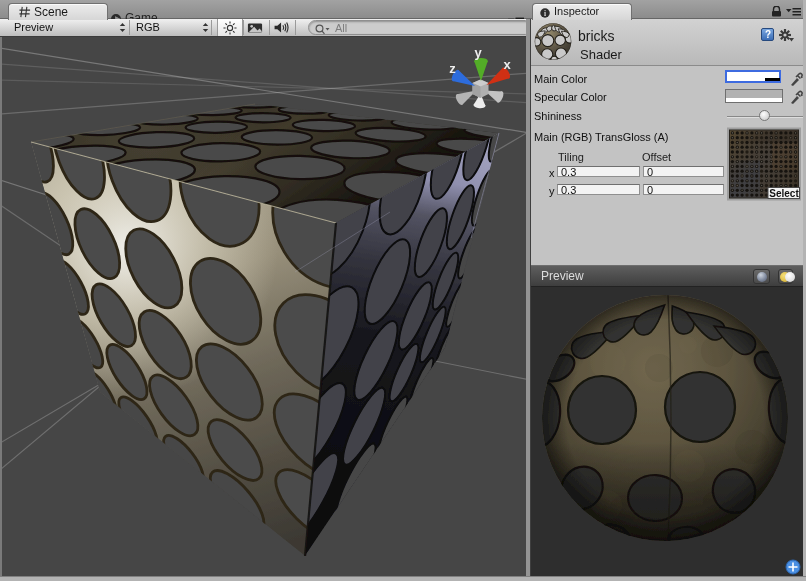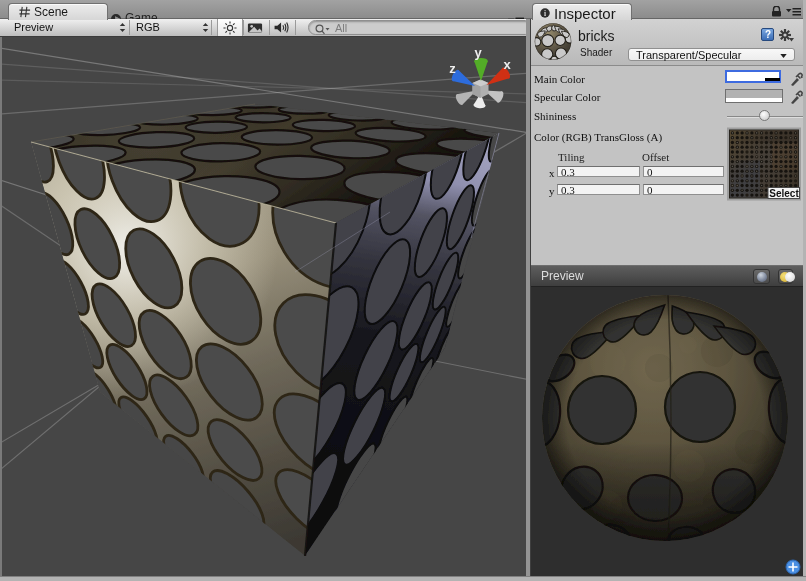--- a/index.html
+++ b/index.html
@@ -20,23 +20,23 @@
 #divider { left:526px; top:19px; width:5px; height:557px; background:#949494; border-right:1px solid #3f3f3f; }
 #bottombar { left:0; top:576px; width:806px; height:5px; background:#b3b3b3; border-top:1px solid #808080; }
 
 
 #search { position:absolute; left:308px; top:0.5px; width:225px; height:15px; border-radius:8px; background:#cccccc; border:1px solid #8f8f8f; box-shadow:inset 0 1px 2px rgba(0,0,0,0.3); }
 #search .all { position:absolute; left:26px; top:1px; font-size:11px; color:#7d7d7d; }
 
 
 #itabbar { left:531px; top:0; width:272px; height:19px; background:linear-gradient(#a2a2a2,#8c8c8c); border-bottom:1px solid #666; }
 #itab { z-index:3; left:532px; top:3px; width:100px; height:17px; background:linear-gradient(#ececec,#d6d6d6); border:1px solid #707070; border-bottom:none; border-radius:4px 4px 0 0; box-shadow:inset 0 1px 0 #fafafa; }
-#itab span { position:absolute; left:21px; top:1px; font-size:15px; color:#1a1a1a; }
+#itab span { position:absolute; left:21px; top:1px; font-size:11px; color:#1a1a1a; }
 #ihead { left:531px; top:19px; width:272px; height:47px; background:linear-gradient(#d2d2d2,#b9b9b9); border-bottom:1px solid #8b8b8b;padding-left:8px; }
-#ibody { left:531px; top:66px; width:272px; height:199px; background:#c3c3c3;font-family:Liberation Serif, serif; }
+#ibody { left:531px; top:66px; width:272px; height:199px; background:#c3c3c3; }
 #rightedge { left:803px; top:0; width:3px; height:576px; background:#b3b3b3; }
 .lbl { position:absolute; font-size:11px; color:#101010; }
 .fld { position:absolute; background:#f3f3f3; border:1px solid #8f8f8f; border-top-color:#6f6f6f; font-size:11px; color:#111; padding:0px 3px; height:11px; line-height:11px; }
 #shaderdd { position:absolute; left:97px; top:28.5px; width:167px; height:13px; background:linear-gradient(#f8f8f8,#ededed); border:1px solid #909090; border-radius:3px; font-size:11px; color:#111; padding-left:7px; line-height:12px; }
 #previewbar { left:531px; top:265px; width:272px; height:22px; background:linear-gradient(#5e5e5e,#3e3e3e); border-top:1px solid #6e6e6e; border-bottom:1px solid #222; }
 #previewbar span { position:absolute; left:10px; top:3px; font-size:12px; font-weight:normal; color:#dcdcdc; }
 #preview { left:531px; top:287px; width:272px; height:289px; background:#2e2e2e; }
 </style></head>
 <body>
 <div id="win">
@@ -335,26 +335,21 @@
 <path d="M 0,-1.50 C 0.6,-0.90 1,-0.85 1,0 A 1,1 0 1,1 -1,0 C -1,-0.85 -0.6,-0.90 0,-1.50 Z" transform="translate(21.2,7.5) rotate(-15) scale(2.40)" fill="#c9c9c9" stroke="#23201a" stroke-width="0.9" vector-effect="non-scaling-stroke"></path>
 <path d="M 0,-2.30 C 0.6,-1.38 1,-0.85 1,0 A 1,1 0 1,1 -1,0 C -1,-0.85 -0.6,-1.38 0,-2.30 Z" transform="translate(26.0,8.7) rotate(-52) scale(2.50)" fill="#c9c9c9" stroke="#23201a" stroke-width="0.9" vector-effect="non-scaling-stroke"></path>
 <path d="M 0,-2.40 C 0.6,-1.44 1,-0.85 1,0 A 1,1 0 1,1 -1,0 C -1,-0.85 -0.6,-1.44 0,-2.40 Z" transform="translate(30.2,11.5) rotate(-54) scale(2.60)" fill="#c9c9c9" stroke="#23201a" stroke-width="0.9" vector-effect="non-scaling-stroke"></path>
 <path d="M 0,-2.40 C 0.6,-1.44 1,-0.85 1,0 A 1,1 0 1,1 -1,0 C -1,-0.85 -0.6,-1.44 0,-2.40 Z" transform="translate(7.2,13.5) rotate(55) scale(2.60)" fill="#c9c9c9" stroke="#23201a" stroke-width="0.9" vector-effect="non-scaling-stroke"></path>
 <path d="M 0,-2.40 C 0.6,-1.44 1,-0.85 1,0 A 1,1 0 1,1 -1,0 C -1,-0.85 -0.6,-1.44 0,-2.40 Z" transform="translate(33.5,13.9) rotate(-54) scale(2.60)" fill="#c9c9c9" stroke="#23201a" stroke-width="0.9" vector-effect="non-scaling-stroke"></path>
 <circle cx="20" cy="20.5" r="18.3" fill="none" stroke="#2a2721" stroke-opacity="0.6" stroke-width="1.2"></circle>
 </g>
         </g>
     </svg>
     <span class="abs" style="left:47px;top:9px;font-size:14px;color:#1a1a1a">bricks</span>
-    <span class="abs" style="left:49px;top:28px;font-size:10px;color:#1a1a1a">Shader</span>
-    <div id="shaderdd">Transparent/Specular
-      <svg class="abs" style="right:7px;top:5px" width="7" height="4" viewBox="0 0 8 5">
-          <polygon points="0,0 8,0 4,5" fill="#222"></polygon>
-        </svg>
-    </div>
+    <span class="abs" style="left:49px;top:28px;font-size:13px;color:#1a1a1a">Shader</span>
     <div class="abs" style="left:230px;top:9px;width:13px;height:13px;background:linear-gradient(#7aa7e0,#3a6cb5);border:1px solid #26497e;border-radius:2px">
       <span class="abs" style="left:3px;top:0px;font-size:10px;color:#fff;font-weight:bold">?</span>
     </div>
     <svg class="abs" style="left:247px;top:9px" width="16" height="14" viewBox="0 0 16 14">
       <g fill="#3b3b3b">
           <circle cx="7" cy="7" r="3.2"></circle>
           <g stroke="#3b3b3b" stroke-width="2.2">
       <line x1="7" y1="1" x2="7" y2="13"></line>
             <line x1="1" y1="7" x2="13" y2="7"></line>
       <line x1="2.8" y1="2.8" x2="11.2" y2="11.2"></line>
@@ -371,21 +366,21 @@
     <div class="abs" style="left:194px;top:4px;width:56px;height:13px;border:2px solid #3d6be0;background:#fff">
       <div class="abs" style="left:38px;bottom:0px;width:15px;height:3px;background:#000"></div>
     </div>
     <span class="lbl" style="left:3px;top:25px">Specular Color</span>
     <div class="abs" style="left:194px;top:23px;width:58px;height:14px;border:1px solid #6f6f6f;background:#b2b2b2">
       <div class="abs" style="left:0;bottom:0;width:56px;height:4px;background:#fff"></div>
     </div>
     <span class="lbl" style="left:3px;top:44px">Shininess</span>
     <div class="abs" style="left:196px;top:49.5px;width:76px;height:2px;background:#888;border-bottom:1px solid #ddd"></div>
     <div class="abs" style="left:228px;top:44px;width:11px;height:11px;border-radius:6px;background:radial-gradient(circle at 40% 35%,#fdfdfd,#c2c2c2);border:1px solid #777"></div>
-    <span class="lbl" style="left:3px;top:65px">Color (RGB) TransGloss (A)</span>
+    <span class="lbl" style="left:3px;top:65px">Main (RGB) TransGloss (A)</span>
 
     <span class="lbl" style="left:27px;top:85px;color:#222">Tiling</span>
     <span class="lbl" style="left:111px;top:85px;color:#222">Offset</span>
     <span class="lbl" style="left:18px;top:101px">x</span>
     <div class="fld" style="left:26px;top:100px;width:83px">0.3</div>
     <div class="fld" style="left:112px;top:100px;width:81px">0</div>
     <span class="lbl" style="left:18px;top:119px">y</span>
     <div class="fld" style="left:26px;top:118px;width:83px">0.3</div>
     <div class="fld" style="left:112px;top:118px;width:81px">0</div>
   </div>

